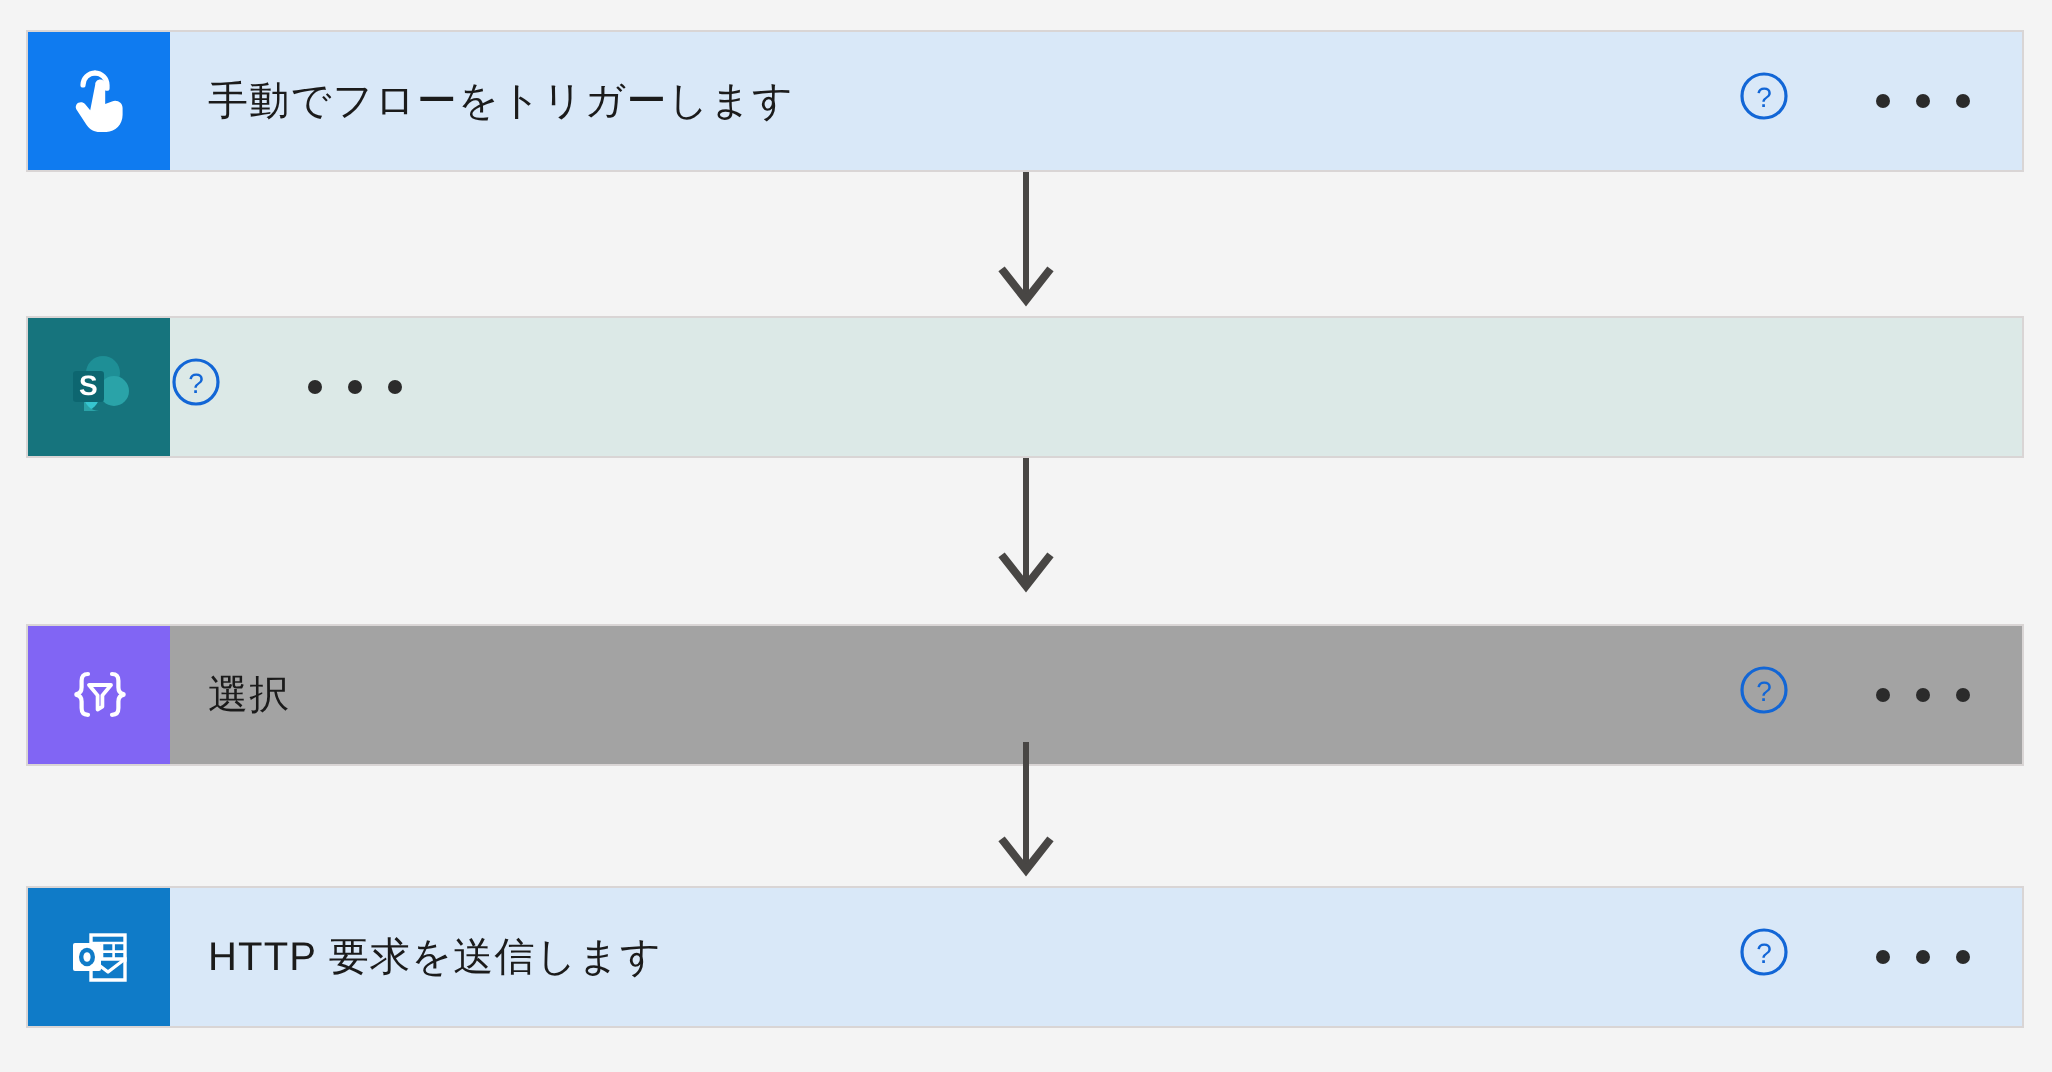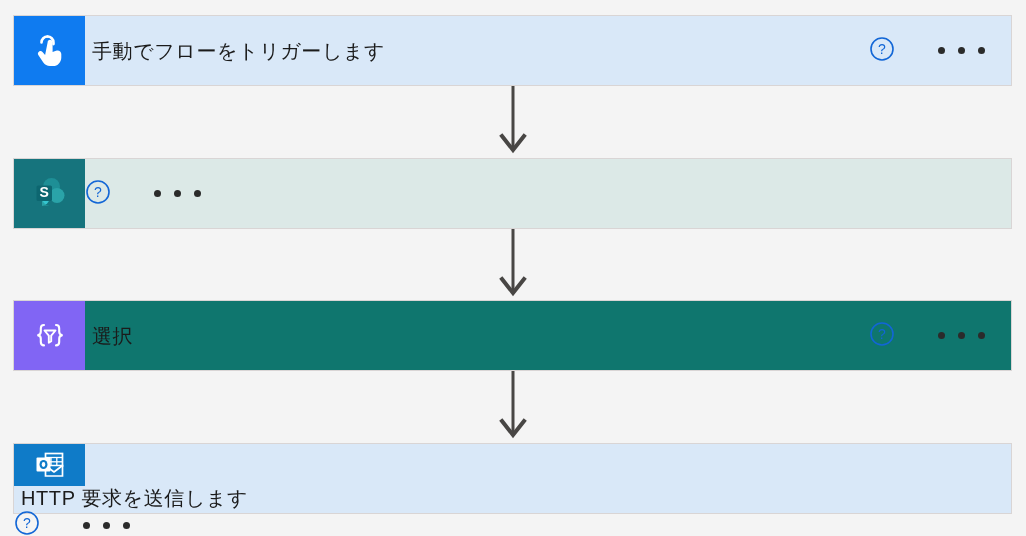--- a/index.html
+++ b/index.html
@@ -42,21 +42,21 @@
     justify-content: center;
     box-sizing: border-box;
   }
 
   .step-icon-tile svg { display: block; }
 
   .step-body {
     flex: 1;
     display: flex;
     align-items: center;
-    padding-left: 7px;
+    padding-left: 19px;
     box-sizing: border-box;
     min-width: 0;
   }
 
   .step-title {
     font-size: 20px;
     color: #1b1b1b;
     letter-spacing: 0.6px;
     white-space: nowrap;
     overflow: hidden;
@@ -164,21 +164,21 @@
     </div>
   </div>
 
   <div class="connector" style="top:229px;">
     <svg width="32" height="72" viewBox="0 0 32 72">
       <line x1="16" y1="0" x2="16" y2="64" stroke="#484644" stroke-width="3"></line>
       <path d="M5 50 L16 64 L27 50" fill="none" stroke="#484644" stroke-width="4" stroke-linecap="square"></path>
     </svg>
   </div>
 
-  <div class="flow-step" style="top:300px; background:#0f766e;">
+  <div class="flow-step" style="top:312px; background:#a3a3a3;">
     <div class="step-icon-tile" style="background:#8165f4;">
       <span>
         <svg width="42" height="42" viewBox="0 0 42 42">
           <path d="M15 10c-2.6 0-3.2 1.4-3.2 3.4v3.2c0 2.2-1.2 3.2-2.6 3.4v0.4c1.4 0.2 2.6 1.2 2.6 3.4v3.2c0 2 0.6 3.4 3.2 3.4" fill="none" stroke="#ffffff" stroke-width="2.1" stroke-linecap="round" stroke-linejoin="round"></path>
           <path d="M27 10c2.6 0 3.2 1.4 3.2 3.4v3.2c0 2.2 1.2 3.2 2.6 3.4v0.4c-1.4 0.2-2.6 1.2-2.6 3.4v3.2c0 2-0.6 3.4-3.2 3.4" fill="none" stroke="#ffffff" stroke-width="2.1" stroke-linecap="round" stroke-linejoin="round"></path>
           <path d="M15.5 15.5h11l-4.3 5.2v5.6l-2.4 1.5v-7.1z" fill="none" stroke="#ffffff" stroke-width="1.9" stroke-linejoin="round"></path>
         </svg>
       </span>
     </div>
     <div class="step-body">
@@ -199,21 +199,21 @@
     </div>
   </div>
 
   <div class="connector" style="top:371px;">
     <svg width="32" height="72" viewBox="0 0 32 72">
       <line x1="16" y1="0" x2="16" y2="64" stroke="#484644" stroke-width="3"></line>
       <path d="M5 50 L16 64 L27 50" fill="none" stroke="#484644" stroke-width="4" stroke-linecap="square"></path>
     </svg>
   </div>
 
-  <div class="flow-step" style="top:443px; background:#d9e8f8;flex-direction:column;">
+  <div class="flow-step" style="top:443px; background:#d9e8f8;">
     <div class="step-icon-tile" style="background:#0f7bc8;">
       <span>
         <svg width="42" height="42" viewBox="0 0 42 42">
           <rect x="16.5" y="9.5" width="17" height="12.5" fill="none" stroke="#ffffff" stroke-width="1.7"></rect>
           <line x1="16.5" y1="13.5" x2="33.5" y2="13.5" stroke="#ffffff" stroke-width="1.3"></line>
           <line x1="22" y1="13.5" x2="22" y2="22" stroke="#ffffff" stroke-width="1.3"></line>
           <line x1="27.8" y1="13.5" x2="27.8" y2="22" stroke="#ffffff" stroke-width="1.3"></line>
           <line x1="16.5" y1="17.8" x2="33.5" y2="17.8" stroke="#ffffff" stroke-width="1.3"></line>
           <path d="M16.5 21.5h17v10.5h-17z" fill="#0f7bc8" stroke="#ffffff" stroke-width="1.7"></path>
           <path d="M16.5 21.5L25 28l8.5-6.5" fill="none" stroke="#ffffff" stroke-width="1.7" stroke-linejoin="round"></path>

